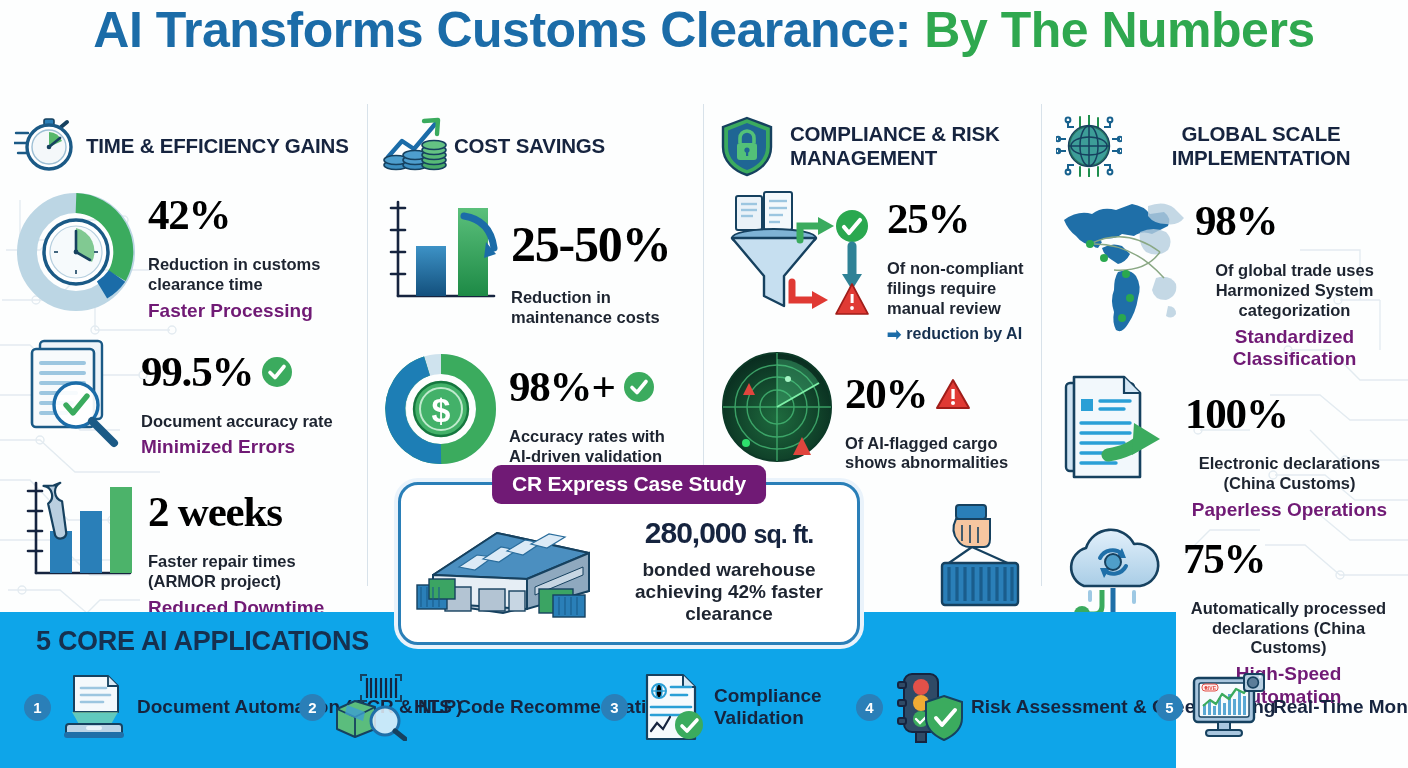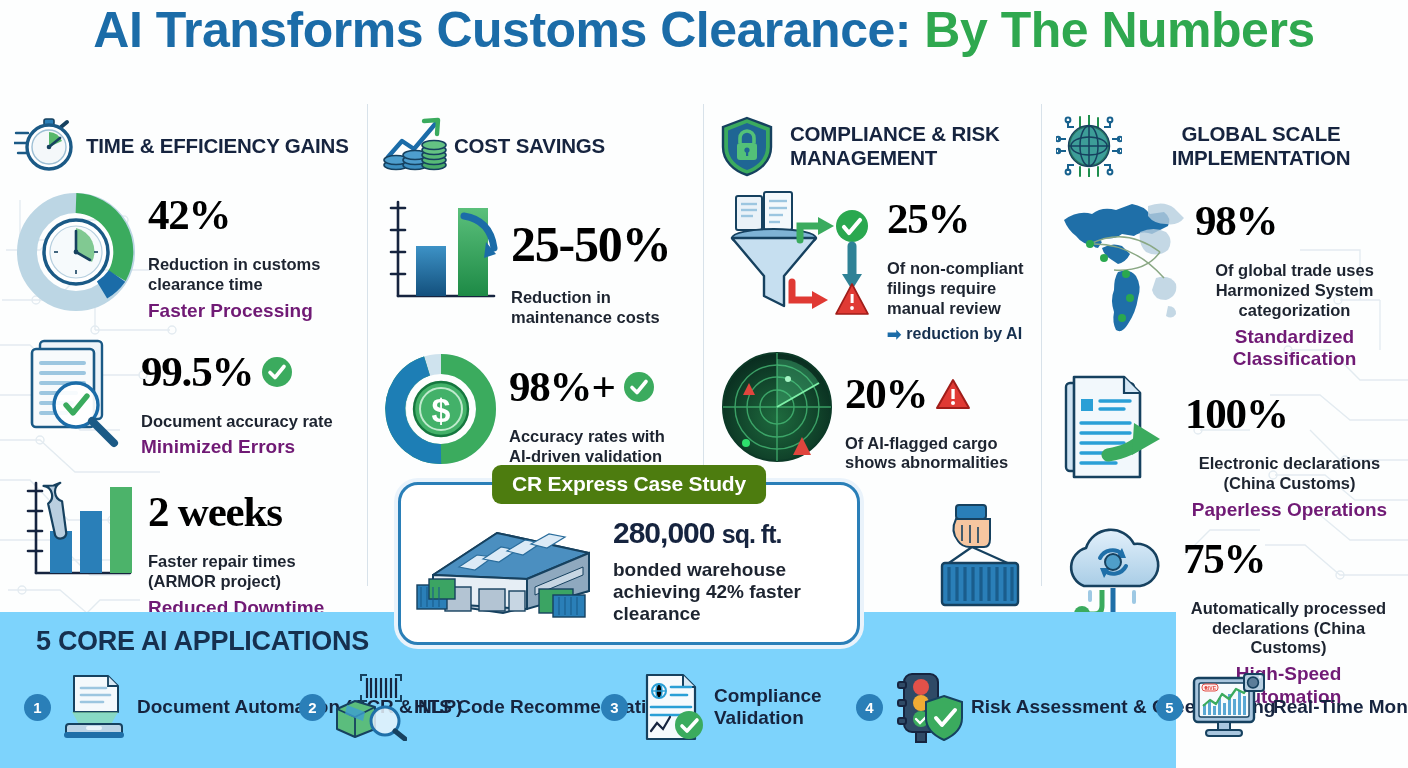--- a/index.html
+++ b/index.html
@@ -56,33 +56,33 @@
   .arrowline .ar { color: #1b6ca8; font-size: 17px; }
 
   
   .case {
     position: absolute; left: 398px; top: 482px; width: 462px; height: 163px;
     border: 3px solid #2a7fb8; border-radius: 20px; background: #ffffff;
     box-shadow: 0 0 0 4px #eaf3fb; z-index: 6;
   }
   .case-badge {
     position: absolute; left: 50%; top: -20px; transform: translateX(-50%);
-    background: #4d7c0f; color: #fff; font-size: 21px; font-weight: bold;
+    background: #701a75; color: #fff; font-size: 21px; font-weight: bold;
     padding: 7px 20px 8px 20px; border-radius: 9px; white-space: nowrap;
     letter-spacing: -0.2px;
   }
-  .case-inner { display: flex; align-items: center; gap: 6px; padding: 32px 12px 8px 10px; }
+  .case-inner { display: flex; align-items: center; gap: 6px; padding: 32px 12px 8px 10px; text-align: center; }
   .case-txt .cnum { font-size: 30px; font-weight: bold; color: #16243f; letter-spacing: -1px; line-height: 1.05; white-space: nowrap; }
   .case-txt .cnum small { font-size: 25px; }
   .case-txt .cdesc { font-size: 19px; font-weight: bold; color: #1d2430; line-height: 1.18; margin-top: 10px; }
 
   
   .bottom {
     position: absolute; left: 0; top: 612px; width: 1176px; height: 156px;
-    background: #7dd3fc; z-index: 4;
+    background: #0ea5e9; z-index: 4;
   }
   .bottom h2 {
     position: absolute; left: 36px; top: 14px;
     font-size: 27px; font-weight: bold; color: #16304f; letter-spacing: -0.3px;
   }
   .apps { position: absolute; left: 24px; top: 58px; width: 1370px; display: flex; }
   .app { display: flex; align-items: center; gap: 7px; }
   .app .badge {
     flex: 0 0 auto; width: 27px; height: 27px; border-radius: 50%;
     background: #2a7fb8; color: #fff; font-size: 15px; font-weight: bold;

